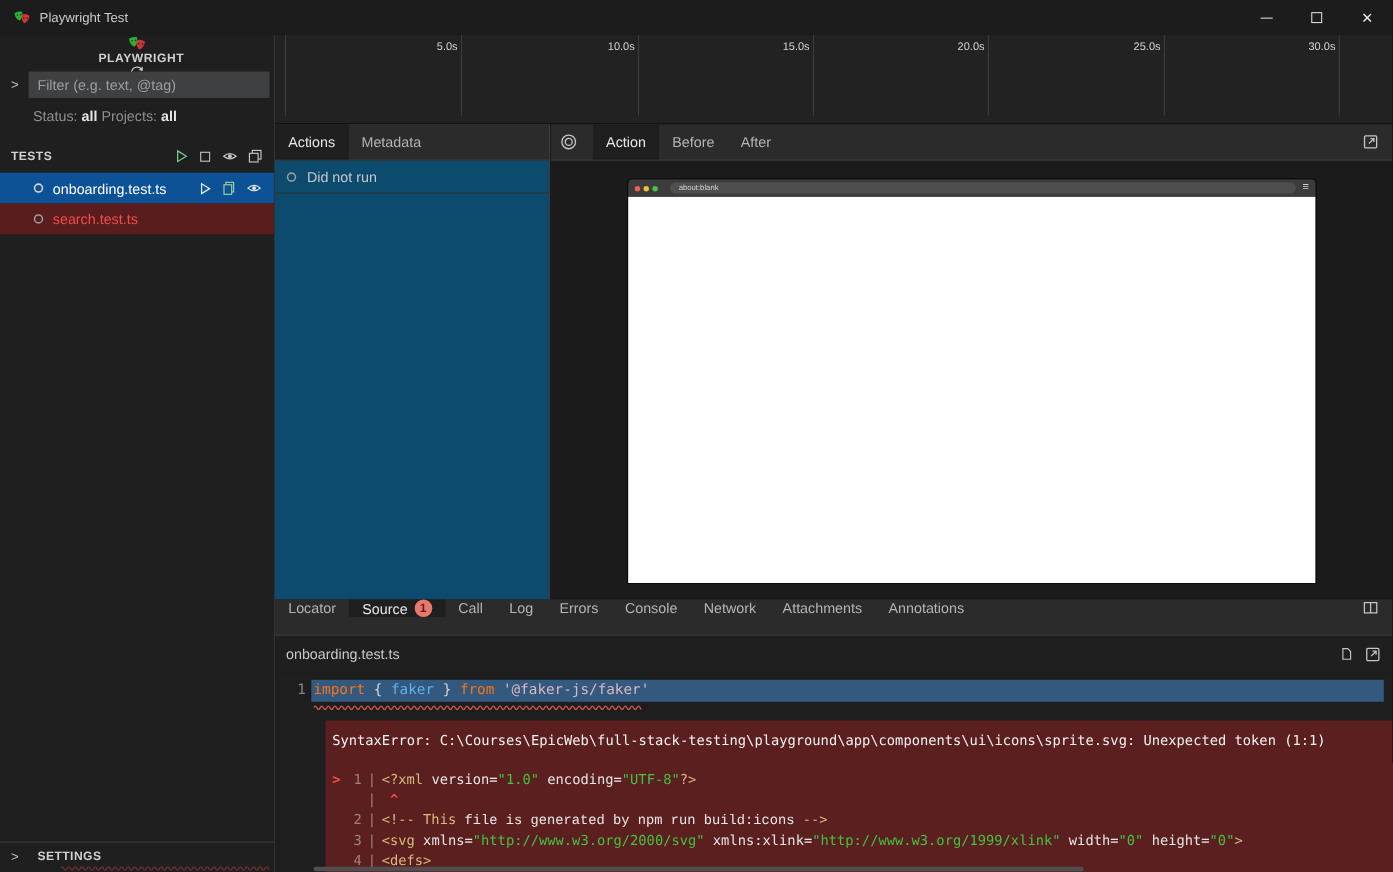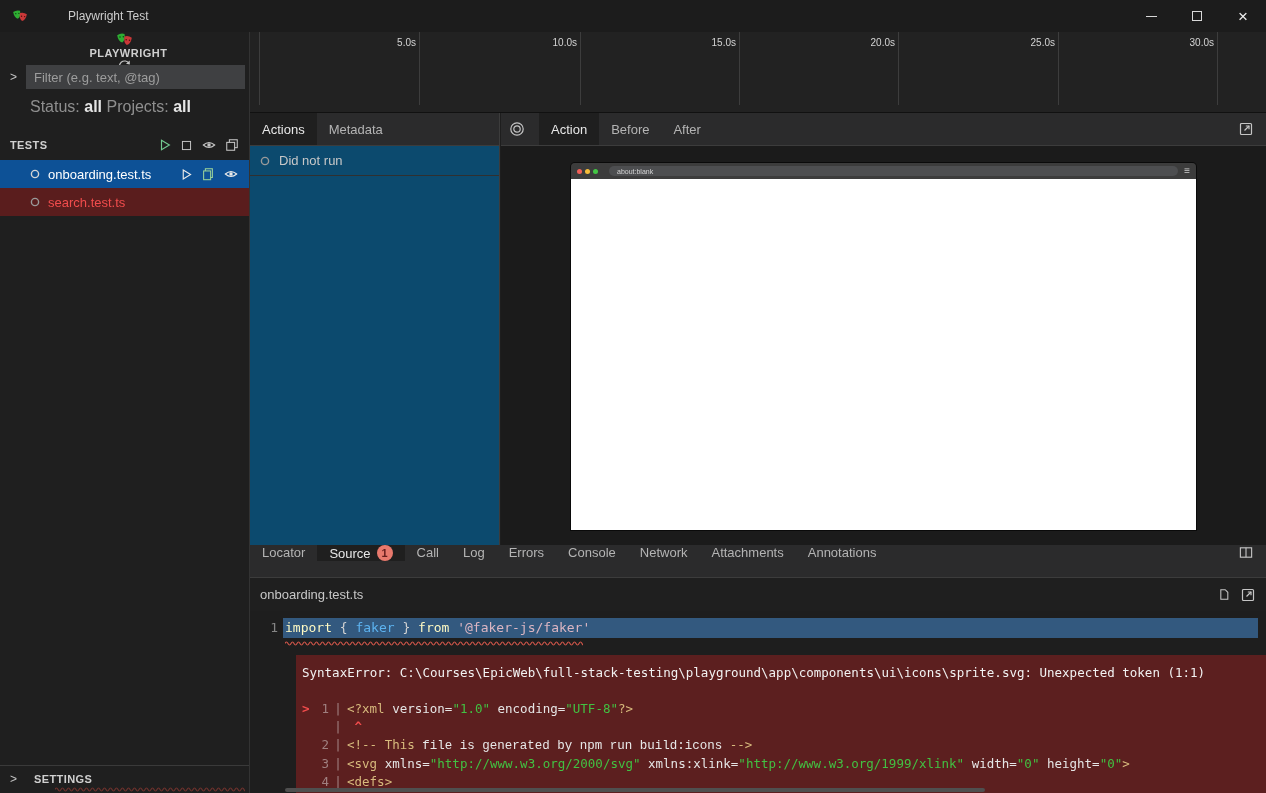--- a/index.html
+++ b/index.html
@@ -6,41 +6,41 @@
   html,body { background:#111; }
   #app {
     position:relative; width:1266px; height:793px; overflow:hidden;
     background:#1e1e1e; font-family:"Liberation Sans", sans-serif;
     color:#cccccc; font-size:13px;
   }
   svg { display:block; }
 
   
   #titlebar { position:absolute; left:0; top:0; width:1266px; height:32px;
-    background:#1c1c1c; display:flex; align-items:center;gap:32px; }
+    background:#1c1c1c; display:flex; align-items:center; }
   #titlebar .app-icon { margin-left:12px; }
   #titlebar .title { margin-left:8px; font-size:12px; color:#cccccc; }
   .win-controls { position:absolute; right:0; top:0; height:32px; display:flex; }
   .win-btn { width:46px; height:32px; display:flex; align-items:center; justify-content:center; color:#d8d8d8; }
   .glyph-min { width:11px; height:1px; background:#d8d8d8; }
   .glyph-max { width:10px; height:10px; border:1px solid #d8d8d8; }
   .glyph-close { font-size:17px; line-height:1; color:#eee; }
 
   
   #sidebar { position:absolute; left:0; top:32px; width:250px; height:761px;
     background:#1f1f1f; border-right:1px solid #333; }
   .sb-header { height:30px; display:flex; align-items:center; padding:0 10px;flex-direction:column; }
   .sb-header .sb-title { font-weight:bold; font-size:11px; letter-spacing:.5px; color:#d0d0d0; margin-left:8px; flex:1; }
   .sb-iconbtn { width:22px; height:22px; display:flex; align-items:center; justify-content:center; border-radius:3px; }
   .filter-row { display:flex; align-items:center; padding:3px 4px 3px 10px; }
   .chev { color:#c5c5c5; font-size:12px; width:16px; }
   .filter-input { flex:1; height:24px; background:#3f4042; border:none; outline:none;
     color:#bdbdbd; font-size:13px; padding:0 8px; font-family:"Liberation Sans", sans-serif; }
   .filter-input::placeholder { color:#9d9d9d; }
-  .status-row { padding:6px 10px 6px 30px; font-size:16px; color:#8f8f8f; }
+  .status-row { padding:6px 10px 6px 30px; font-size:13px; color:#8f8f8f; }
   .status-row b { color:#e6e6e6; font-weight:bold; }
   .tests-header { height:30px; margin-top:8px; display:flex; align-items:center; padding:0 10px; }
   .tests-header .sb-title { font-weight:bold; font-size:11px; letter-spacing:.4px; color:#d0d0d0; flex:1; }
   .test-row { height:28px; display:flex; align-items:center; padding:0 10px 0 30px; }
   .test-row.selected { background:#0d5196; color:#ffffff; }
   .test-row.failed  { background:#5a1d1d; color:#f14c4c; }
   .test-row .tname { flex:1; margin-left:8px; font-size:13px; }
   .row-icons { display:flex; gap:8px; align-items:center; }
   #settings-row { position:absolute; left:0; bottom:2px; width:249px; height:26px;
     border-top:1px solid #3a3a3a; display:flex; align-items:center; padding:0 10px; background:#1f1f1f; }
@@ -94,21 +94,21 @@
   #source-header .filename { color:#c8c8c8; font-size:13px; flex:1; }
   #source-header .hdr-icons { display:flex; gap:10px; align-items:center; }
 
   
   #code-area { position:absolute; left:250px; top:611px; width:1016px; height:182px;
     background:#1e1e1e; font-family:"DejaVu Sans Mono","Liberation Mono",monospace; overflow:hidden; }
   #src-line { position:relative; margin-top:7px; height:20px; font-size:13px; line-height:20px; }
   #src-line .lnum { position:absolute; left:0; width:28px; text-align:right; color:#858585; }
   #src-line .line-hl { position:absolute; left:33px; right:8px; top:0; height:20px; background:#33597f; }
   #src-line .code { position:absolute; left:35px; white-space:pre; }
-  .tok-kw { color:#fef9c3; } .tok-id { color:#5db3f0; } .tok-pn { color:#d4d4d4; }
+  .tok-kw { color:#f97316; } .tok-id { color:#5db3f0; } .tok-pn { color:#d4d4d4; }
   .tok-strsrc { color:#dcb6c3; }
   #src-squiggle { position:absolute; left:35px; top:29px; }
 
   #error-block { position:absolute; left:46px; top:44px; width:999px; height:138px;
     background:#5c1f1f; padding:9px 10px 0 6px; overflow:hidden; }
   #error-msg { color:#f2f2f2; font-size:12.5px; line-height:17px; white-space:pre; }
   #code-frame { margin-top:19px; font-size:12.5px; line-height:18px; }
   .frame-line { white-space:pre; display:flex; }
   .fmark { width:13px; color:#f14c4c; font-weight:bold; }
   .fnum  { width:14px; text-align:right; color:#a08080; }

